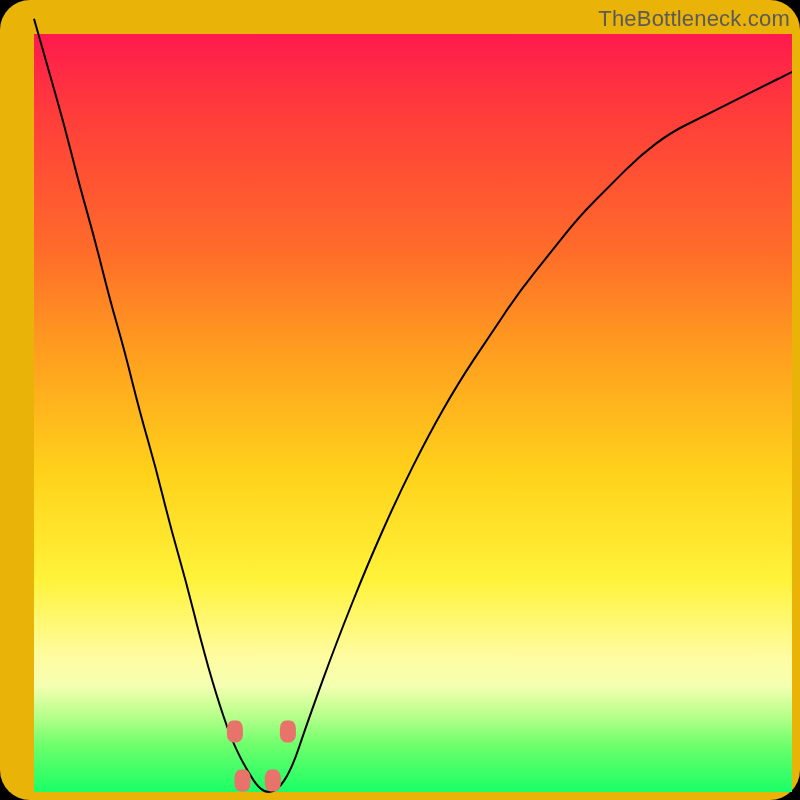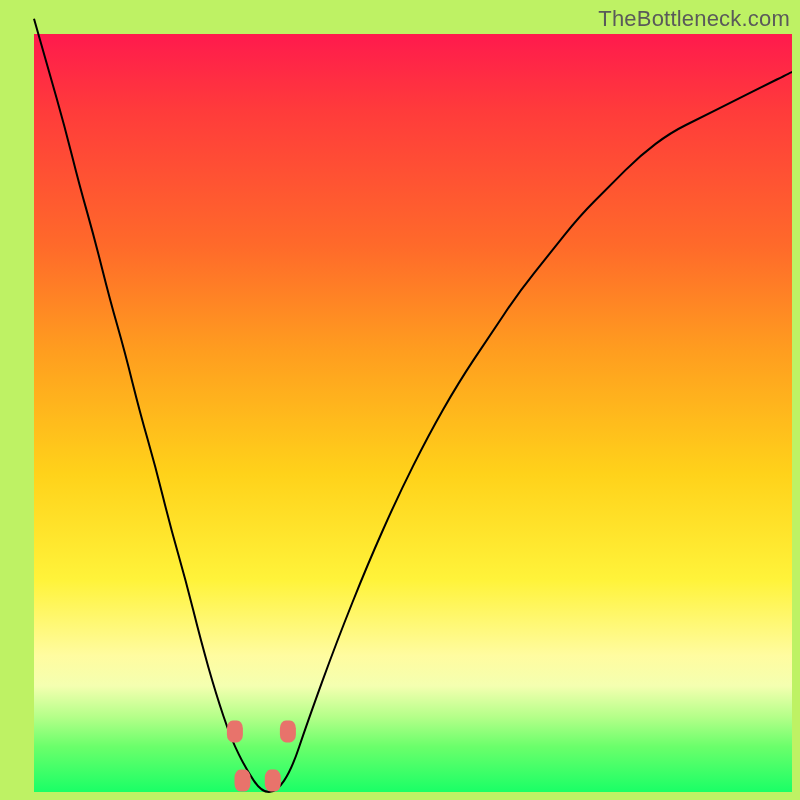--- a/index.html
+++ b/index.html
@@ -10,21 +10,22 @@
     background: #000;
     overflow: hidden;
     font-family: Arial, Helvetica, sans-serif;
   }
   .frame {
     position: absolute;
     left: 0;
     top: 0;
     width: 800px;
     height: 800px;
-    background: #bef264;
+    background: #eab308;
+    border-radius: 30px;
   }
   .plot {
     position: absolute;
     left: 34px;
     top: 34px;
     width: 758px;
     height: 758px;
     
     background: linear-gradient(
       to bottom,

